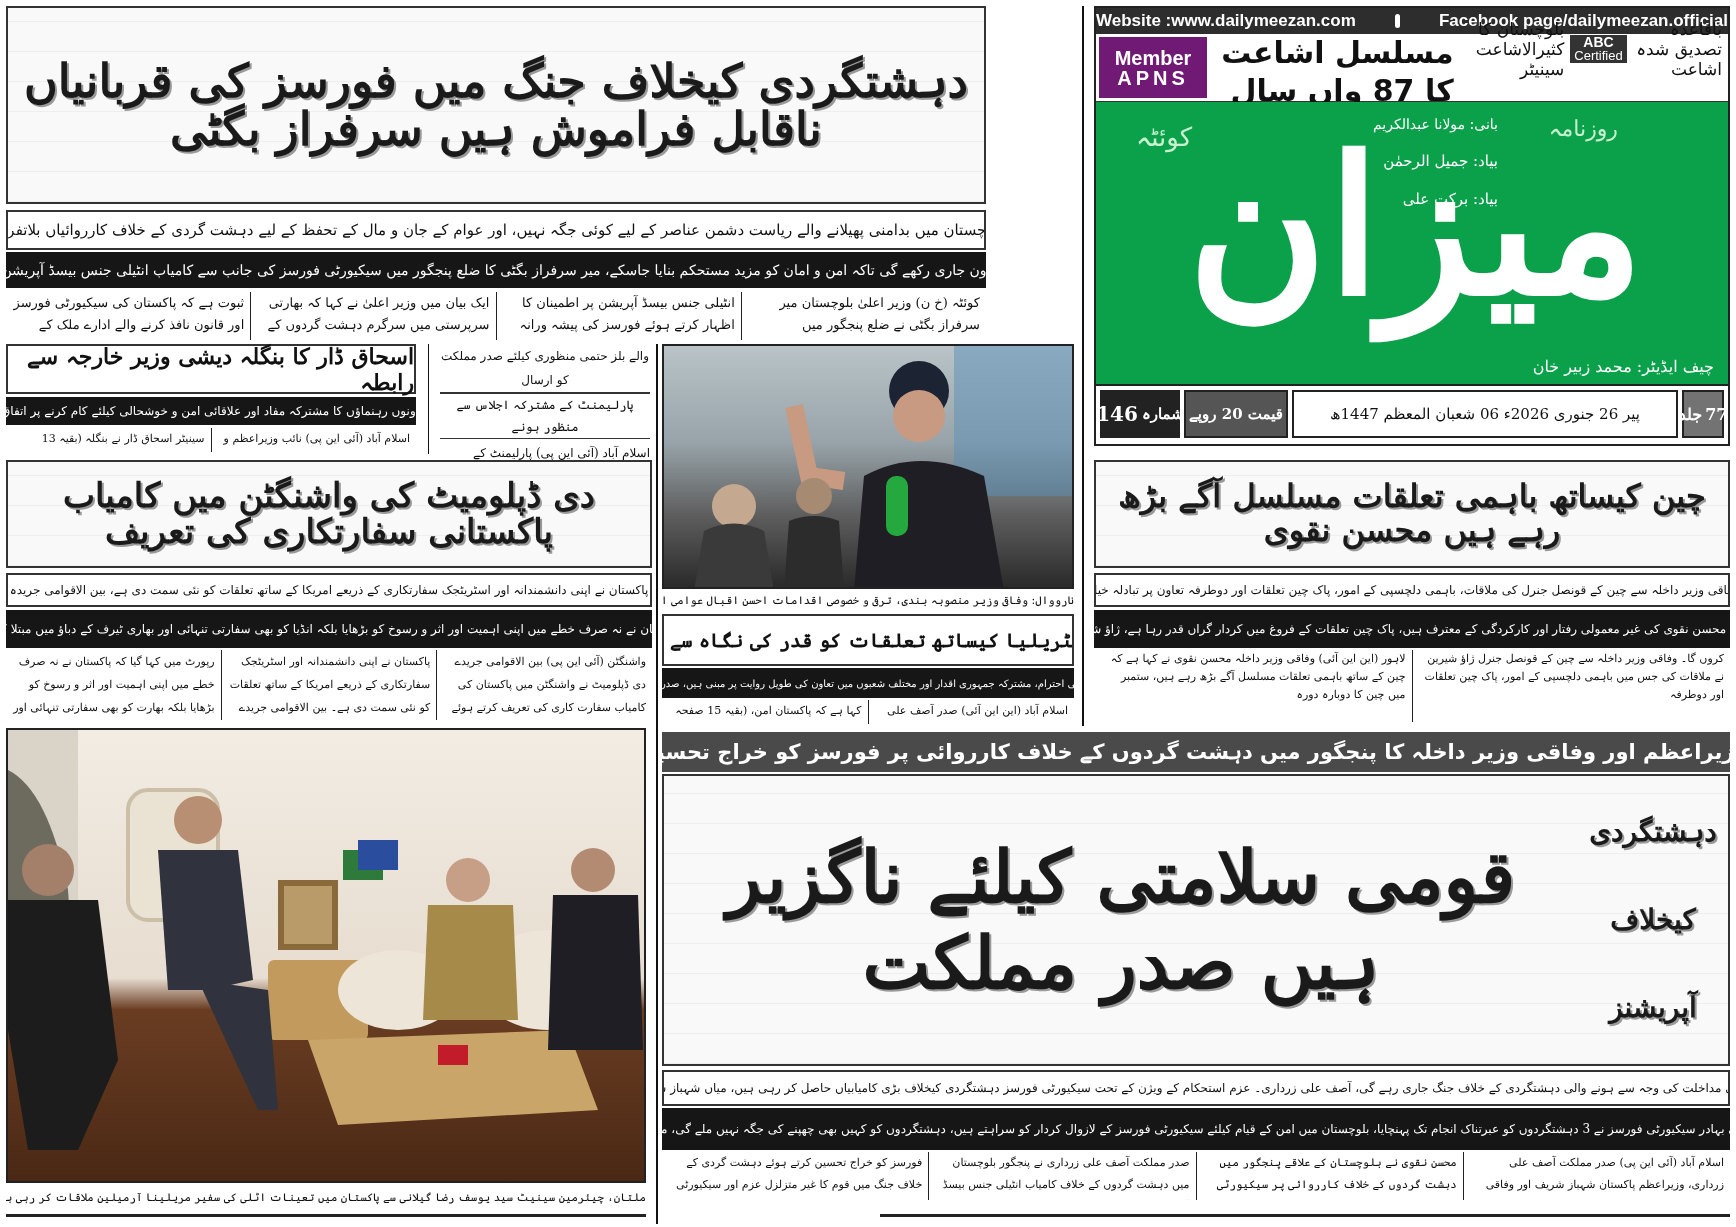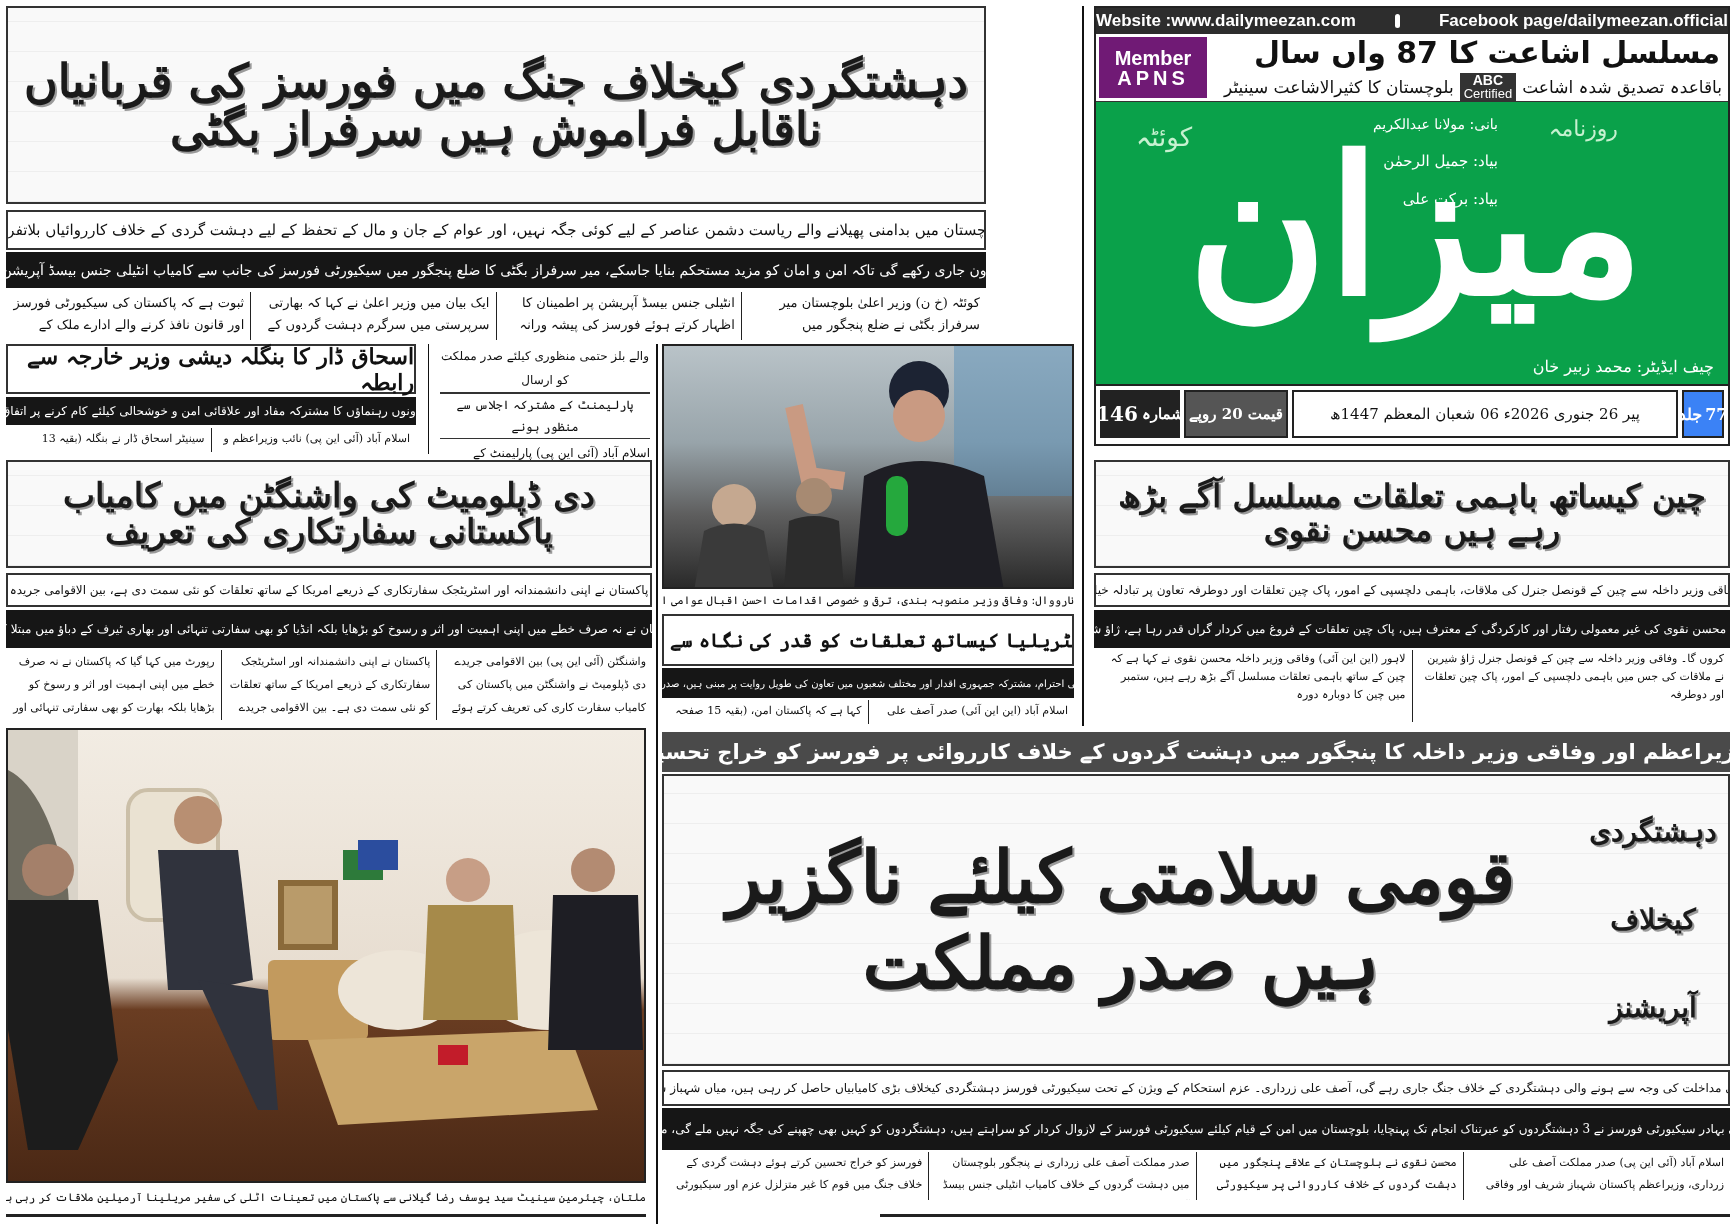--- a/index.html
+++ b/index.html
@@ -48,21 +48,21 @@
   <div class="col">ثبوت ہے کہ پاکستان کی سیکیورٹی فورسز اور قانون نافذ کرنے والے ادارے ملک کے دفاع اور عوام (بقیہ 2 صفحہ 2 پر)</div>
 </div>
 
 <div class="abs" style="left:1094px; top:6px; width:636px; height:440px; border:2px solid #222;">
   <div class="site-bar" style="height:26px;gap:39px;">
     <span>Website :www.dailymeezan.com</span>
     <span style="display:inline-block;width:6px;height:14px;background:#fff;border-radius:3px;"></span>
     <span>Facebook page/dailymeezan.official</span>
   </div>
   <div style="display:flex; height:68px; border-bottom:1px solid #333;">
-    <div style="flex:1; display:flex; flex-direction:column;">
+    <div style="flex:1; display:flex; ">
       <div class="rtl" style="font-family:'DejaVu Sans',sans-serif; font-weight:bold; font-size:30px; height:38px; line-height:38px; padding-right:8px;">مسلسل اشاعت کا 87 واں سال</div>
       <div style="display:flex; flex-direction:row-reverse; align-items:center; height:30px; gap:6px; padding-right:6px;">
         <span class="rtl" style="font-family:'DejaVu Serif',serif; font-size:17px;">باقاعدہ تصدیق شدہ اشاعت</span>
         <span style="background:#333; color:#fff; font-family:'Liberation Sans',sans-serif; font-weight:bold; text-align:center; line-height:13px; padding:1px 4px; display:flex; flex-direction:column;">
           <span style="font-size:14px;">ABC</span>
           <span style="font-size:13px; font-weight:normal;">Certified</span>
         </span>
         <span class="rtl" style="font-family:'DejaVu Serif',serif; font-size:17px;">بلوچستان کا کثیرالاشاعت سینیٹر</span>
       </div>
     </div>
@@ -74,21 +74,21 @@
   <div class="green" style="height:284px; position:relative; border-bottom:2px solid #222;">
     <div class="abs" style="left:20px; top:10px; width:600px; text-align:center; color:#fff; font-family:Liberation Sans, sans-serif; font-weight:bold; font-size:190px; line-height:230px; direction:rtl;">میزان</div>
     <div class="abs" style="left:40px; top:20px; color:#e8ffe8; font-family:'DejaVu Serif',serif; font-size:26px; opacity:0.85;">کوئٹہ</div>
     <div class="abs" style="right:110px; top:14px; color:#e8ffe8; font-family:'DejaVu Serif',serif; font-size:22px; opacity:0.85;">روزنامہ</div>
     <div class="abs rtl" style="right:230px; top:14px; color:#fff; font-family:'DejaVu Serif',serif; font-size:14px;">بانی: مولانا عبدالکریم</div>
     <div class="abs rtl" style="right:230px; top:50px; color:#fff; font-family:'DejaVu Serif',serif; font-size:15px;">بیاد: جمیل الرحمٰن</div>
     <div class="abs rtl" style="right:230px; top:88px; color:#fff; font-family:'DejaVu Serif',serif; font-size:15px;">بیاد: برکت علی</div>
     <div class="abs rtl" style="right:14px; bottom:8px; color:#fff; font-family:'DejaVu Serif',serif; font-size:16px;">چیف ایڈیٹر: محمد زبیر خان</div>
   </div>
   <div style="display:flex; flex-direction:row-reverse; gap:4px; padding:4px; height:56px; background:#fff;">
-    <div class="info-box" style="width:42px; background:#3b82f6; color:#fff; gap:3px; font-size:16px;">
+    <div class="info-box" style="width:42px; background:#737373; color:#fff; gap:3px; font-size:16px;">
       <span>جلد</span>
       <span>77</span>
     </div>
     <div class="info-box rtl" style="flex:1; font-size:15px; font-weight:normal;">پیر 26 جنوری 2026ء 06 شعبان المعظم 1447ھ</div>
     <div class="info-box rtl" style="width:104px; background:#555; color:#fff; font-size:15px;">قیمت 20 روپے</div>
     <div class="info-box" style="width:80px; background:#222; color:#fff; gap:4px; font-size:15px; flex-direction:row-reverse;">
       <span>شمارہ</span>
       <span style="font-size:20px;">146</span>
     </div>
   </div>

